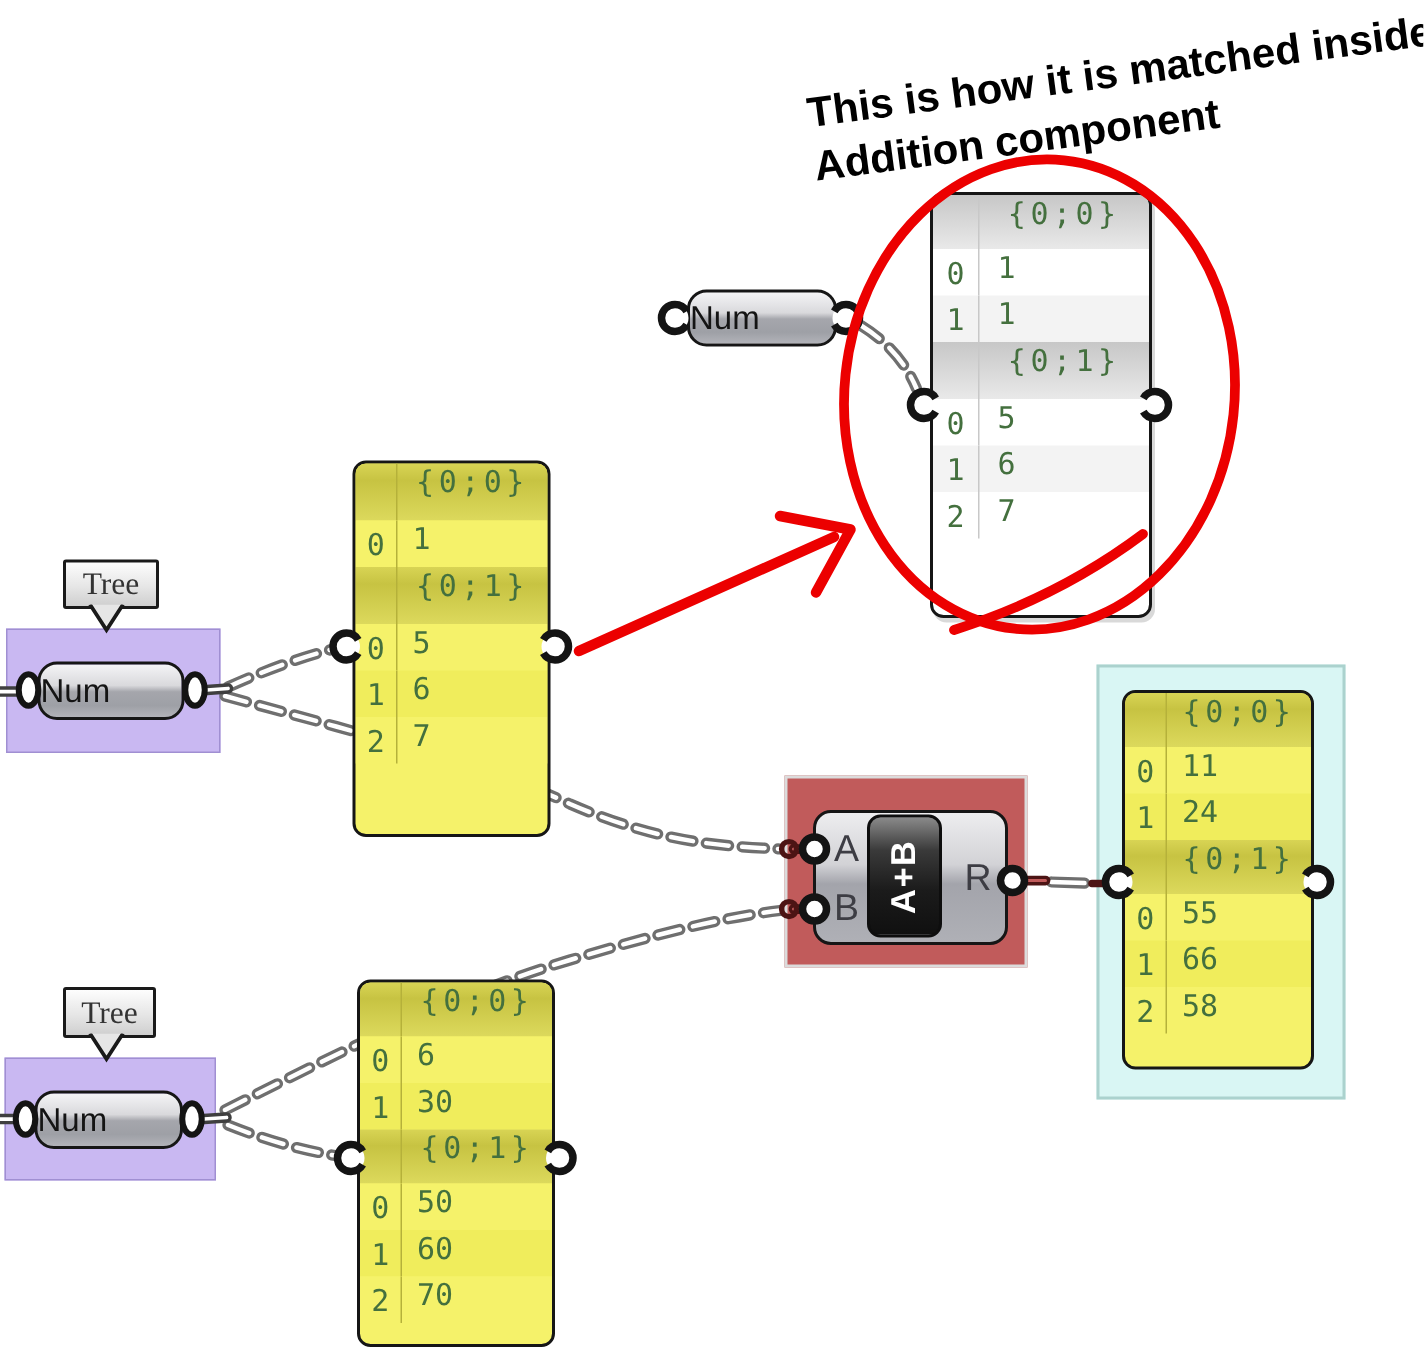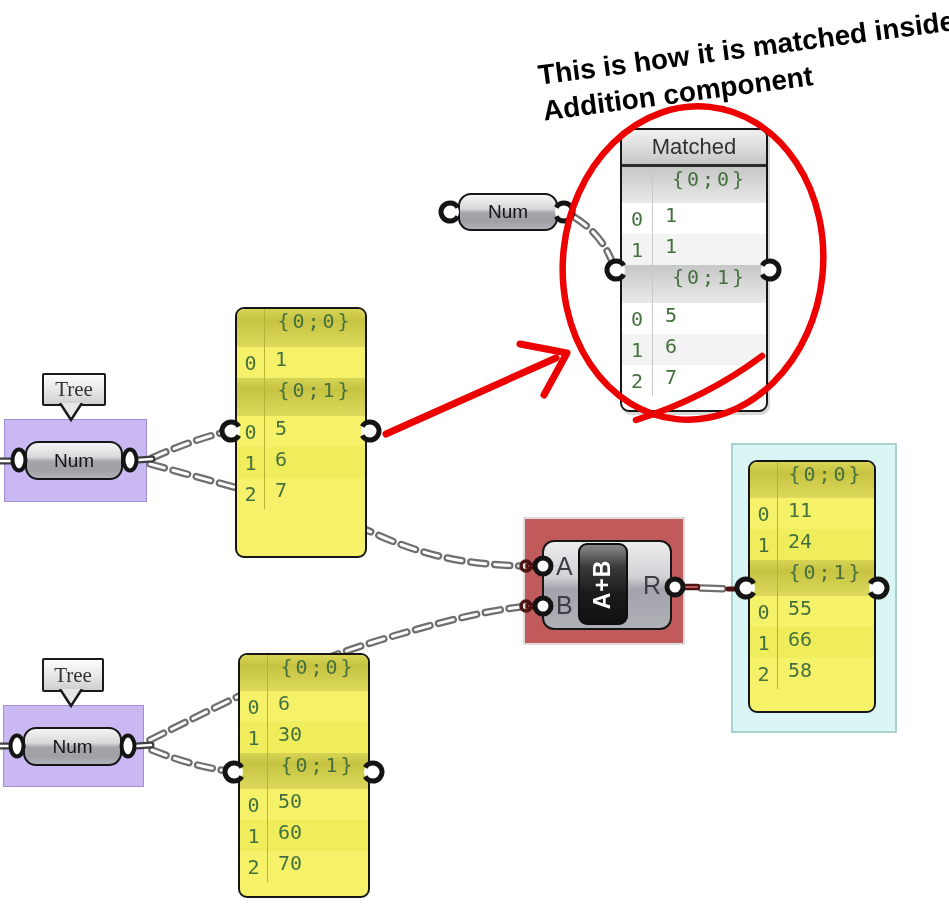--- a/index.html
+++ b/index.html
@@ -10,22 +10,22 @@
 
   
   .hl{position:absolute;box-sizing:border-box;z-index:0;}
   .hl.purple{background:#C9B8F2;border:1.5px solid #A08FD2;}
   .hl.cyan{background:#D9F6F4;border:2px solid #ABD2CE;}
   .hl.red{background:#C15B5B;border:2px solid #DCDCDC;z-index:2;}
 
   
   .capsule{position:absolute;box-sizing:border-box;border:2.5px solid #161616;border-radius:13px;
            background:linear-gradient(180deg,#F4F4F6 0%,#D9D9DC 40%,#A5A6AC 52%,#9EA0A6 78%,#B2B3B9 100%);
-           display:flex;align-items:center;justify-content:center;z-index:3;
-           font-size:19px;color:#141414;}
+           display:flex;align-items:center;justify-content:flex-start;z-index:3;
+           font-size:22px;color:#141414;}
   .addcap{position:absolute;box-sizing:border-box;border:2.5px solid #161616;border-radius:12px;
           background:linear-gradient(180deg,#EDEDEF 0%,#D2D2D6 40%,#A3A4AB 55%,#AFB0B6 100%);z-index:3;}
   .addcap .in{position:absolute;font-size:25px;color:#3D3D44;}
   .darkbox{position:absolute;left:34px;top:1px;width:50px;height:82px;box-sizing:border-box;
            border:2.5px solid #0E0E0E;border-radius:9px;
            background:linear-gradient(180deg,#8A8A8A 0%,#3A3A3A 28%,#1B1B1B 62%,#101010 100%);
            display:flex;align-items:center;justify-content:center;}
   .darkbox span{color:#fff;font-weight:700;font-size:23px;transform:rotate(-90deg);letter-spacing:1px;}
 
   
@@ -134,23 +134,20 @@
   <div class="addcap" style="left:542px;top:540px;width:130px;height:90px;">
     <span class="in" style="left:12px;top:10px;">A</span>
     <span class="in" style="left:12px;bottom:8px;">B</span>
     <span class="in" style="right:9px;top:29px;">R</span>
     <div class="darkbox">
       <span>A+B</span>
     </div>
   </div>
 
   <div class="panel m" style="left:620px;top:128px;width:148px;height:284px;">
-    <div class="ptitle">
-        <span>Matched</span>
-      </div>
     <div class="r header hdrG" style="height:36px;">
         <span class="idx"></span>
         <span class="val">{0;0}</span>
       </div>
     <div class="r evenW" style="height:31px;">
         <span class="idx">0</span>
         <span class="val">1</span>
       </div>
     <div class="r oddW" style="height:31px;">
         <span class="idx">1</span>

